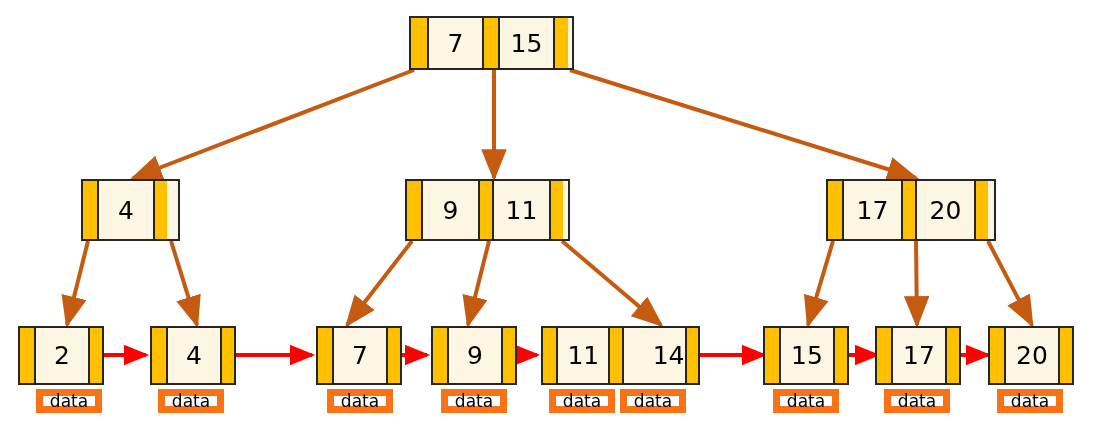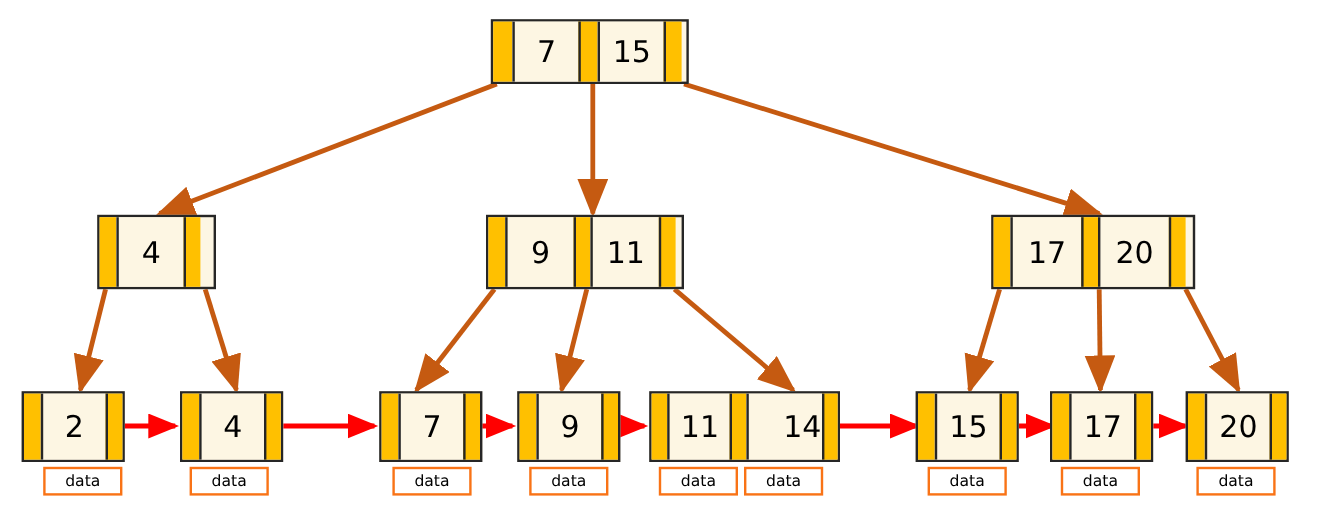--- a/index.html
+++ b/index.html
@@ -44,26 +44,26 @@
     display: flex;
     align-items: center;
     justify-content: center;
     color: #000000;
     font-size: 25px;
     line-height: 1;
   }
   .databox {
     position: absolute;
     box-sizing: border-box;
-    border: 2px solid #f97316;
+    border: 7px solid #f97316;
     background: #ffffff;
     display: flex;
     align-items: center;
     justify-content: center;
-    font-size: 13px;
+    font-size: 17px;
     color: #000000;
     height: 24px;
   }
 </style>
 </head>
 <body>
 
 <div id="canvas">
 
   <svg class="edges" viewBox="0 0 1102 428">

